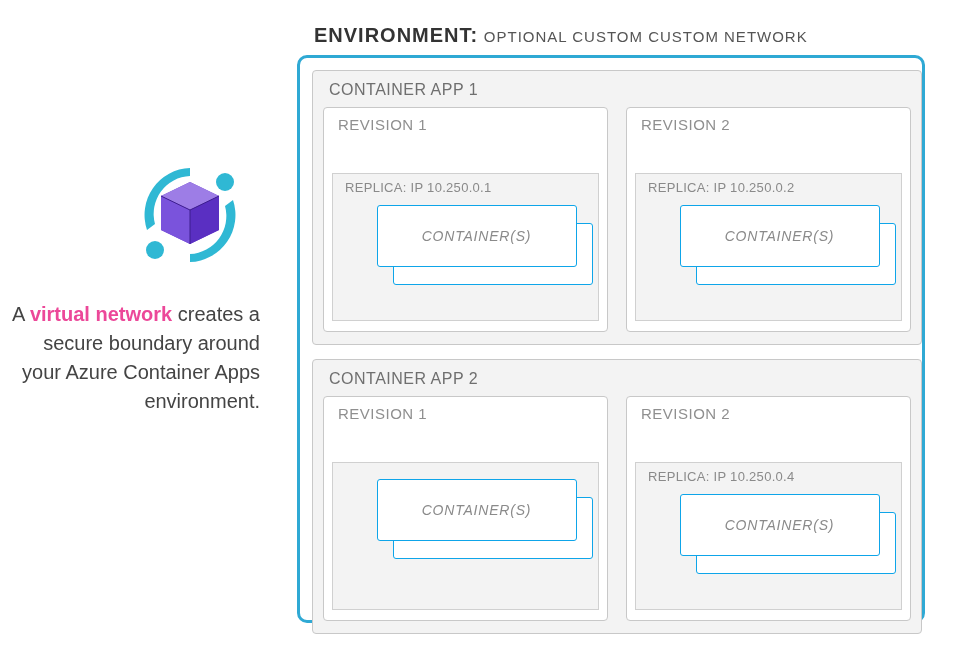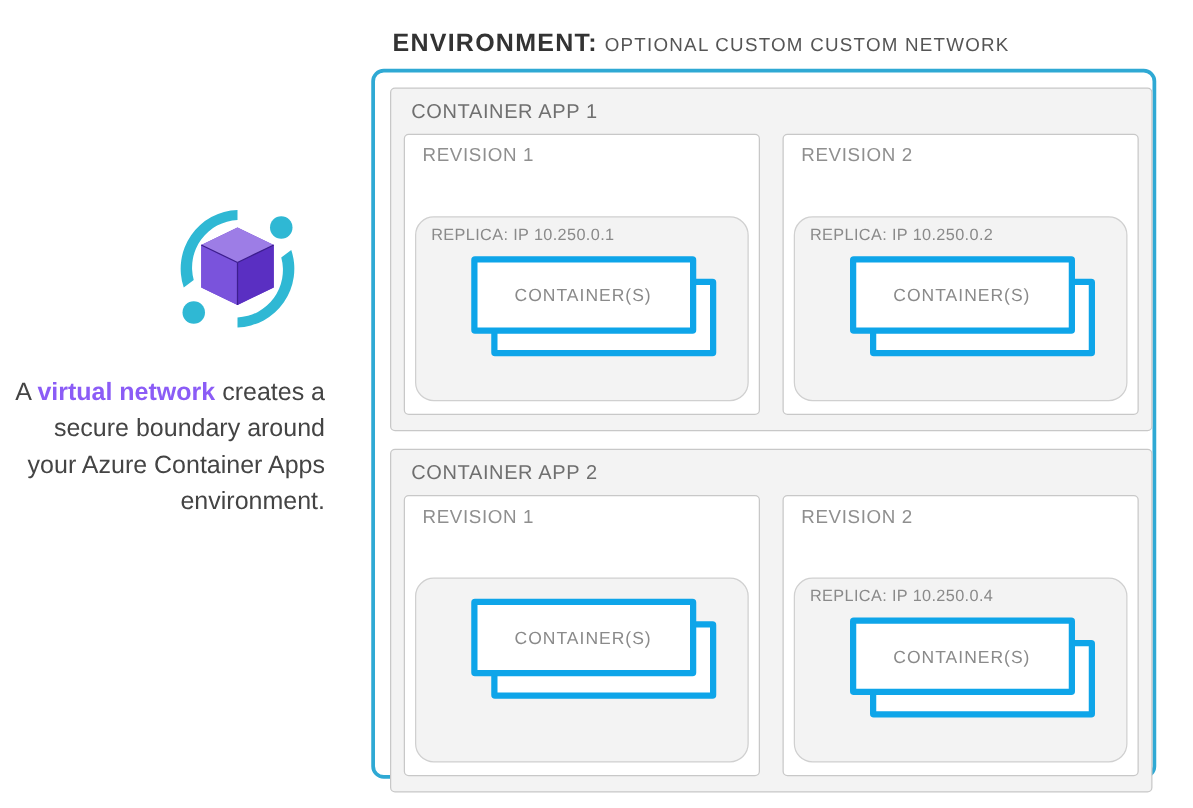--- a/index.html
+++ b/index.html
@@ -38,21 +38,21 @@
     top: 300px;
     width: 250px;
     text-align: right;
     font-size: 20px;
     line-height: 1.45;
     color: #444;
     font-weight: 300;
   }
   .desc .bold {
     font-weight: 600;
-    color: #8b5cf6;
+    color: #ec4899;
   }
   
   .env-title {
     position: absolute;
     left: 314px;
     top: 24px;
     font-size: 20px;
     color: #333;
   }
   .env-title .env-label {
@@ -107,21 +107,21 @@
   }
   .rev-title {
     font-size: 15px;
     color: #8f8f8f;
     letter-spacing: 0.5px;
     margin: 2px 0 6px 6px;
     font-weight: 400;
   }
   .replica-box {
     border: 1px solid #d0d0d0;
-    border-radius: 15px;
+    border-radius: 0;
     background: #f3f3f3;
     padding: 6px 8px 10px 8px;
     box-sizing: border-box;
     height: 148px;
     margin-top: 40px;
   }
   .replica-title {
     font-size: 13px;
     color: #8a8a8a;
     letter-spacing: 0.3px;
@@ -129,33 +129,34 @@
     font-weight: 400;
   }
   .containers-stack {
     position: relative;
     width: 190px;
     height: 86px;
     margin: 8px auto 0 auto;
   }
   .containers-card {
     position: absolute;
-    width: 180px;
+    width: 200px;
     height: 62px;
     background: #ffffff;
-    border: 5px solid #0ea5e9;
+    border: 1px solid #0ea5e9;
     border-radius: 3px;
     box-sizing: border-box;
     display: flex;
     align-items: center;
     justify-content: center;
     font-size: 14px;
     letter-spacing: 0.8px;
     color: #8a8a8a;
     font-weight: 400;
+    font-style: italic;
   }
   .containers-card.back {
     left: 22px;
     top: 20px;
     color: transparent;
   }
   .containers-card.front {
     left: 6px;
     top: 2px;
   }

